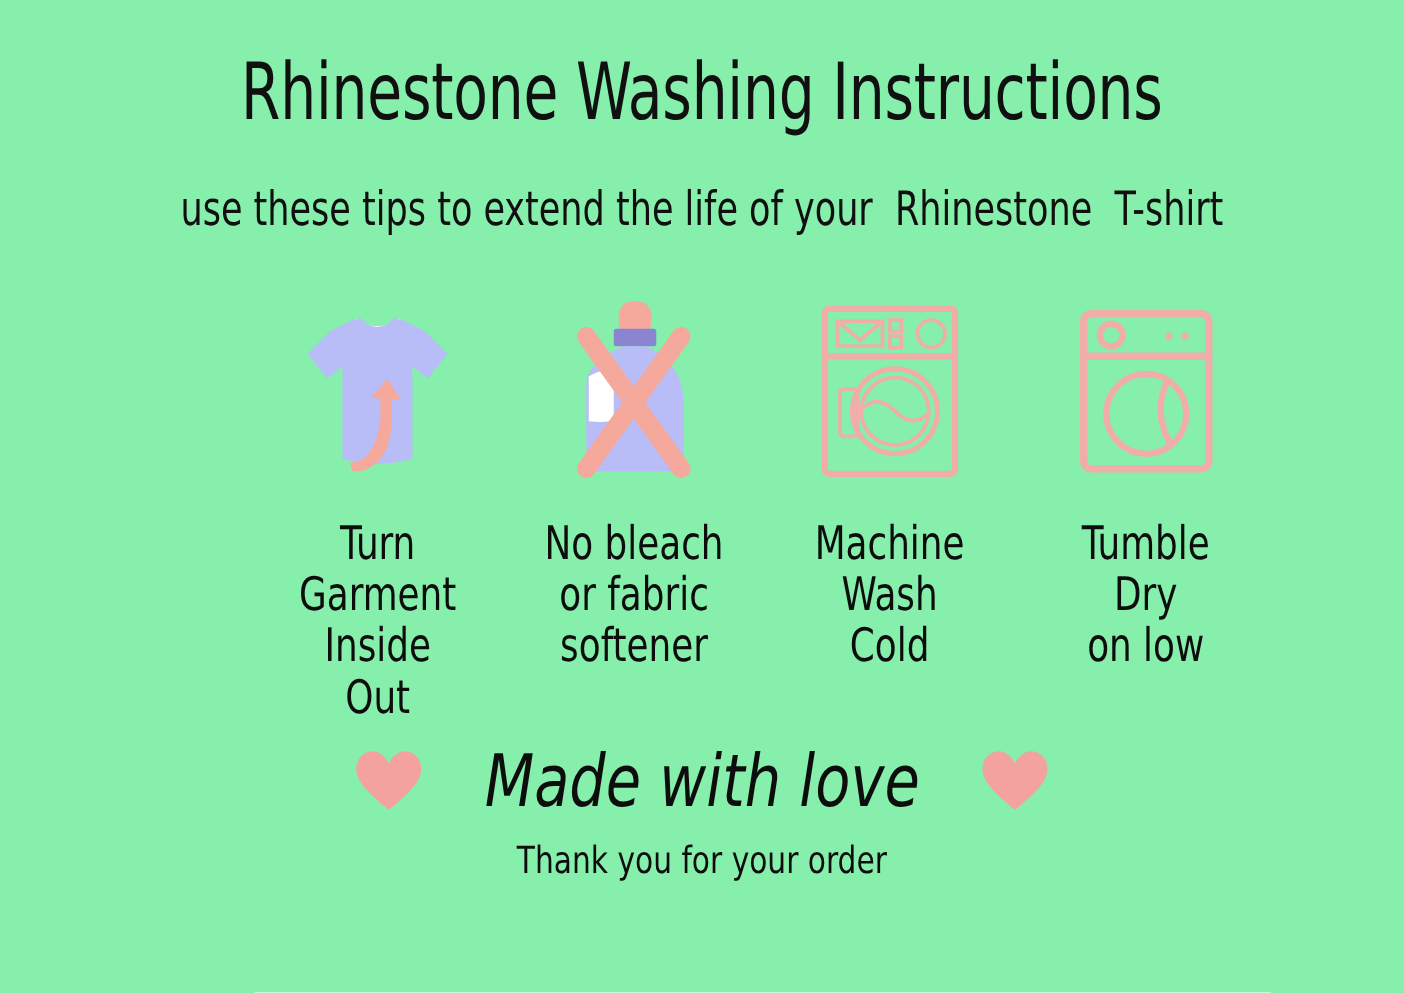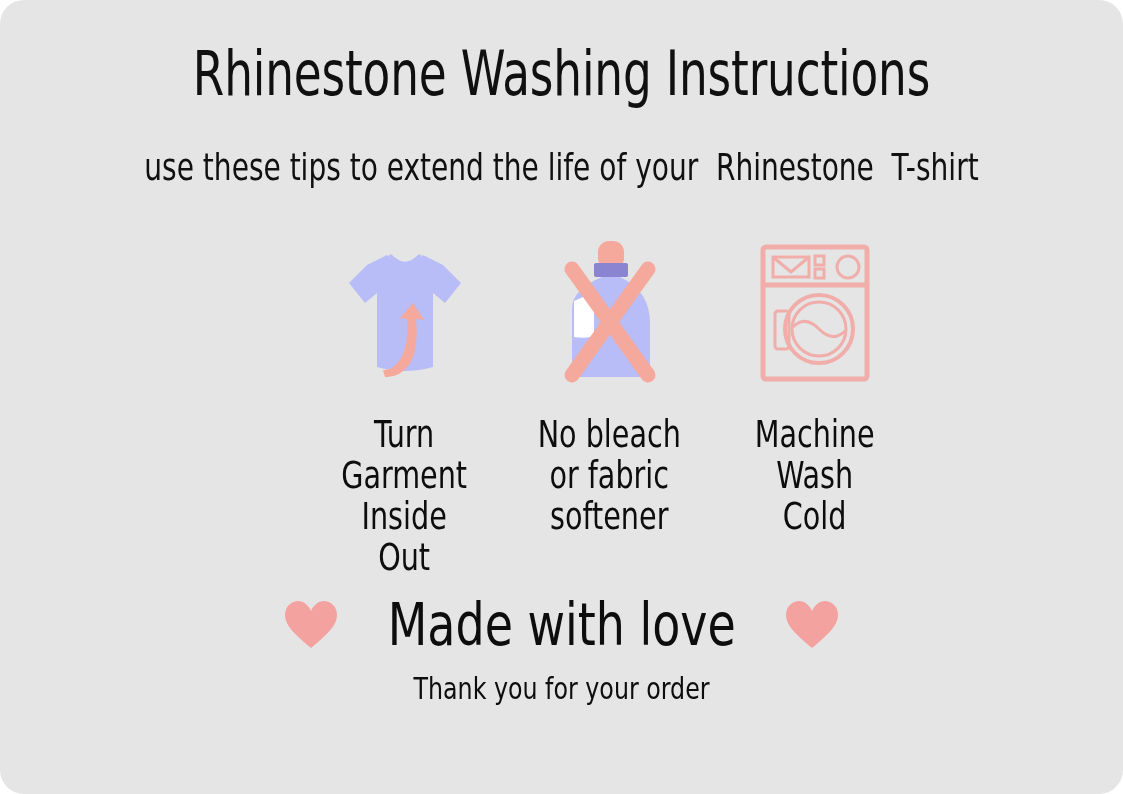--- a/index.html
+++ b/index.html
@@ -12,22 +12,21 @@
     height: 794px;
     overflow: hidden;
     font-family: "Liberation Sans", sans-serif;
     color: #0d0d0d;
     position: relative;
   }
   .page {
     width: 1123px;
     height: 794px;
     position: relative;
-    background: #e5e5e5;
-    border-radius: 24px;
+    background: #86efac;
   }
 
   
   .title {
     position: absolute;
     top: 42px;
     left: 0;
     width: 1123px;
     text-align: center;
     font-family: "DejaVu Sans Condensed", "Liberation Sans Narrow", "Liberation Sans", sans-serif;
@@ -94,20 +93,21 @@
   
   .madewith {
     position: absolute;
     top: 594px;
     left: 0;
     width: 1123px;
     display: flex;
     align-items: center;
     justify-content: center;
     gap: 26px;
+    font-style: italic;
   }
   .madewith-text {
     font-family: "DejaVu Sans Condensed", "Liberation Sans Narrow", "Liberation Sans", sans-serif;
     font-size: 58px;
     line-height: 62px;
     color: #0d0d0d;
     transform: scaleX(0.88);
     white-space: nowrap;
   }
   .heart { display: block; }
@@ -184,20 +184,36 @@
           <circle cx="60" cy="86" r="27" fill="none" stroke="#f0ada9" stroke-width="3"></circle>
           <path d="M34 84 Q46 72 60 86 Q74 100 86 88" fill="none" stroke="#f0ada9" stroke-width="3"></path>
           <rect x="16" y="68" width="14" height="38" rx="3" fill="none" stroke="#f0ada9" stroke-width="3"></rect>
         </svg>
       </div>
       <div class="caption">Machine
 Wash
 Cold</div>
     </div>
 
+    <div class="care-col">
+      <div class="icon-box">
+        <svg width="108" height="132" viewBox="0 0 108 132">
+          <rect x="4" y="4" width="100" height="124" rx="6" fill="none" stroke="#f0ada9" stroke-width="6"></rect>
+          <line x1="4" y1="38" x2="104" y2="38" stroke="#f0ada9" stroke-width="6"></line>
+          <circle cx="26" cy="21" r="9" fill="none" stroke="#f0ada9" stroke-width="5"></circle>
+          <circle cx="72" cy="22" r="3" fill="#f0ada9"></circle>
+          <circle cx="85" cy="22" r="3" fill="#f0ada9"></circle>
+          <circle cx="54" cy="84" r="32" fill="none" stroke="#f0ada9" stroke-width="5"></circle>
+          <path d="M70 60 Q60 82 72 106" fill="none" stroke="#f0ada9" stroke-width="5" stroke-linecap="round"></path>
+        </svg>
+      </div>
+      <div class="caption">Tumble
+Dry
+on low</div>
+    </div>
 
 
   </div>
 
   <div class="madewith">
     <svg class="heart" width="54" height="50" viewBox="0 0 54 50">
       <path d="M27 48 C10 34 1 25 1 15 C1 6 8 1 14 1 C20 1 25 6 27 11 C29 6 34 1 40 1 C46 1 53 6 53 15 C53 25 44 34 27 48 Z" fill="#f4a2a0"></path>
     </svg>
     <div class="madewith-text">Made with love</div>
     <svg class="heart" width="54" height="50" viewBox="0 0 54 50">

